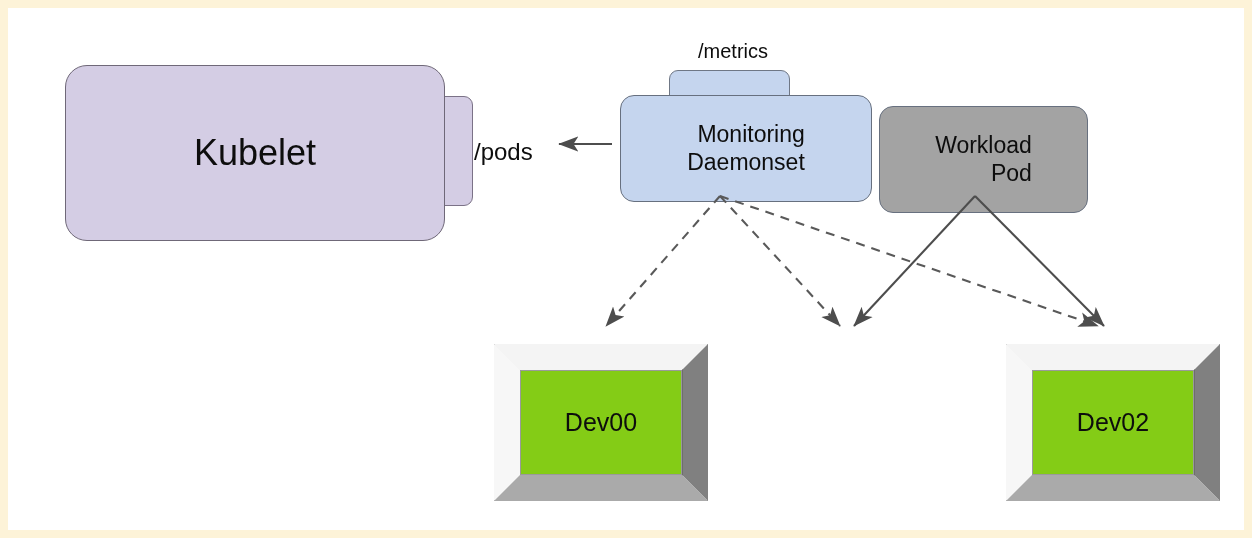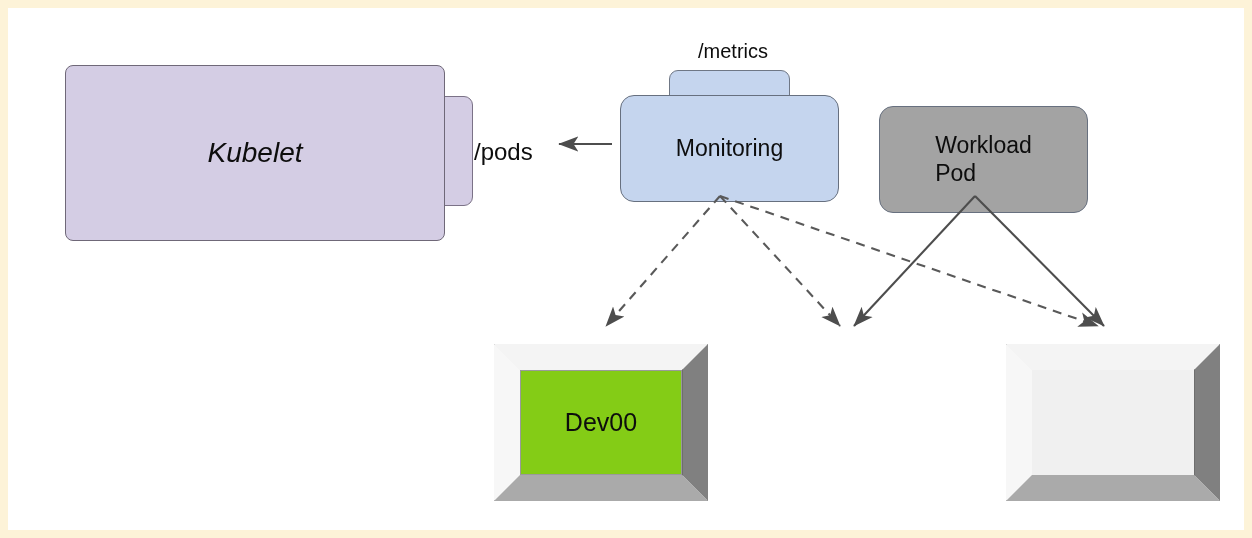--- a/index.html
+++ b/index.html
@@ -22,43 +22,42 @@
     width: 1236px;
     height: 522px;
     background: #ffffff;
   }
   .node {
     position: absolute;
     box-sizing: border-box;
     display: flex;
     align-items: center;
     justify-content: center;
-    text-align: left;
+    text-align: right;
     color: #0d0d0d;
     line-height: 1.18;
   }
 
   
   #kubelet-tab {
     left: 421px; top: 88px;
     width: 44px; height: 110px;
     background: #d4cde4;
     border: 1.6px solid #7b7287;
     border-radius: 9px;
     z-index: 1;
   }
   #kubelet-box {
     left: 57px; top: 57px;
     width: 380px; height: 176px;
     background: #d4cde4;
     border: 1.6px solid #6f6878;
-    border-radius: 8px;
-    font-size: 28px;
-    z-index: 2;
-    font-style: italic;
+    border-radius: 22px;
+    font-size: 36px;
+    z-index: 2;
   }
   #pods-label {
     left: 466px; top: 131px;
     width: 90px; height: 26px;
     justify-content: flex-start;
     font-size: 24px;
     z-index: 3;
   }
 
   
@@ -71,21 +70,21 @@
   #metrics-tab {
     left: 661px; top: 62px;
     width: 121px; height: 45px;
     background: #c5d5ee;
     border: 1.6px solid #6f7785;
     border-radius: 9px;
     z-index: 1;
   }
   #monitoring-box {
     left: 612px; top: 87px;
-    width: 219px; height: 107px;
+    width: 252px; height: 107px;
     background: #c5d5ee;
     border: 1.6px solid #67707f;
     border-radius: 14px;
     font-size: 23px;
     z-index: 2;
   }
 
   
   #workload-box {
     left: 871px; top: 98px;
@@ -210,20 +209,21 @@
     <div class="node" id="kubelet-box">
       <span>Kubelet</span>
     </div>
     <div class="node" id="pods-label">/pods</div>
 
     <div class="node" id="metrics-label">/metrics</div>
     <div class="node" id="metrics-tab"></div>
     <div class="node" id="monitoring-box">
       <div>
         <div>Monitoring</div>
+        <div>Daemonset</div>
       </div>
     </div>
 
     <div class="node" id="workload-box">
       <div>
         <div>Workload</div>
         <div>Pod</div>
       </div>
     </div>
 
@@ -236,16 +236,17 @@
       <div class="face">Dev00</div>
     </div>
 
 
     <div class="device" id="dev02">
       <div class="frame-outer"></div>
       <div class="bevel-left"></div>
       <div class="bevel-top"></div>
       <div class="bevel-right"></div>
       <div class="bevel-bottom"></div>
+      <div class="face">Dev02</div>
     </div>
 
   </div>
 </div>
 
 </body></html>

